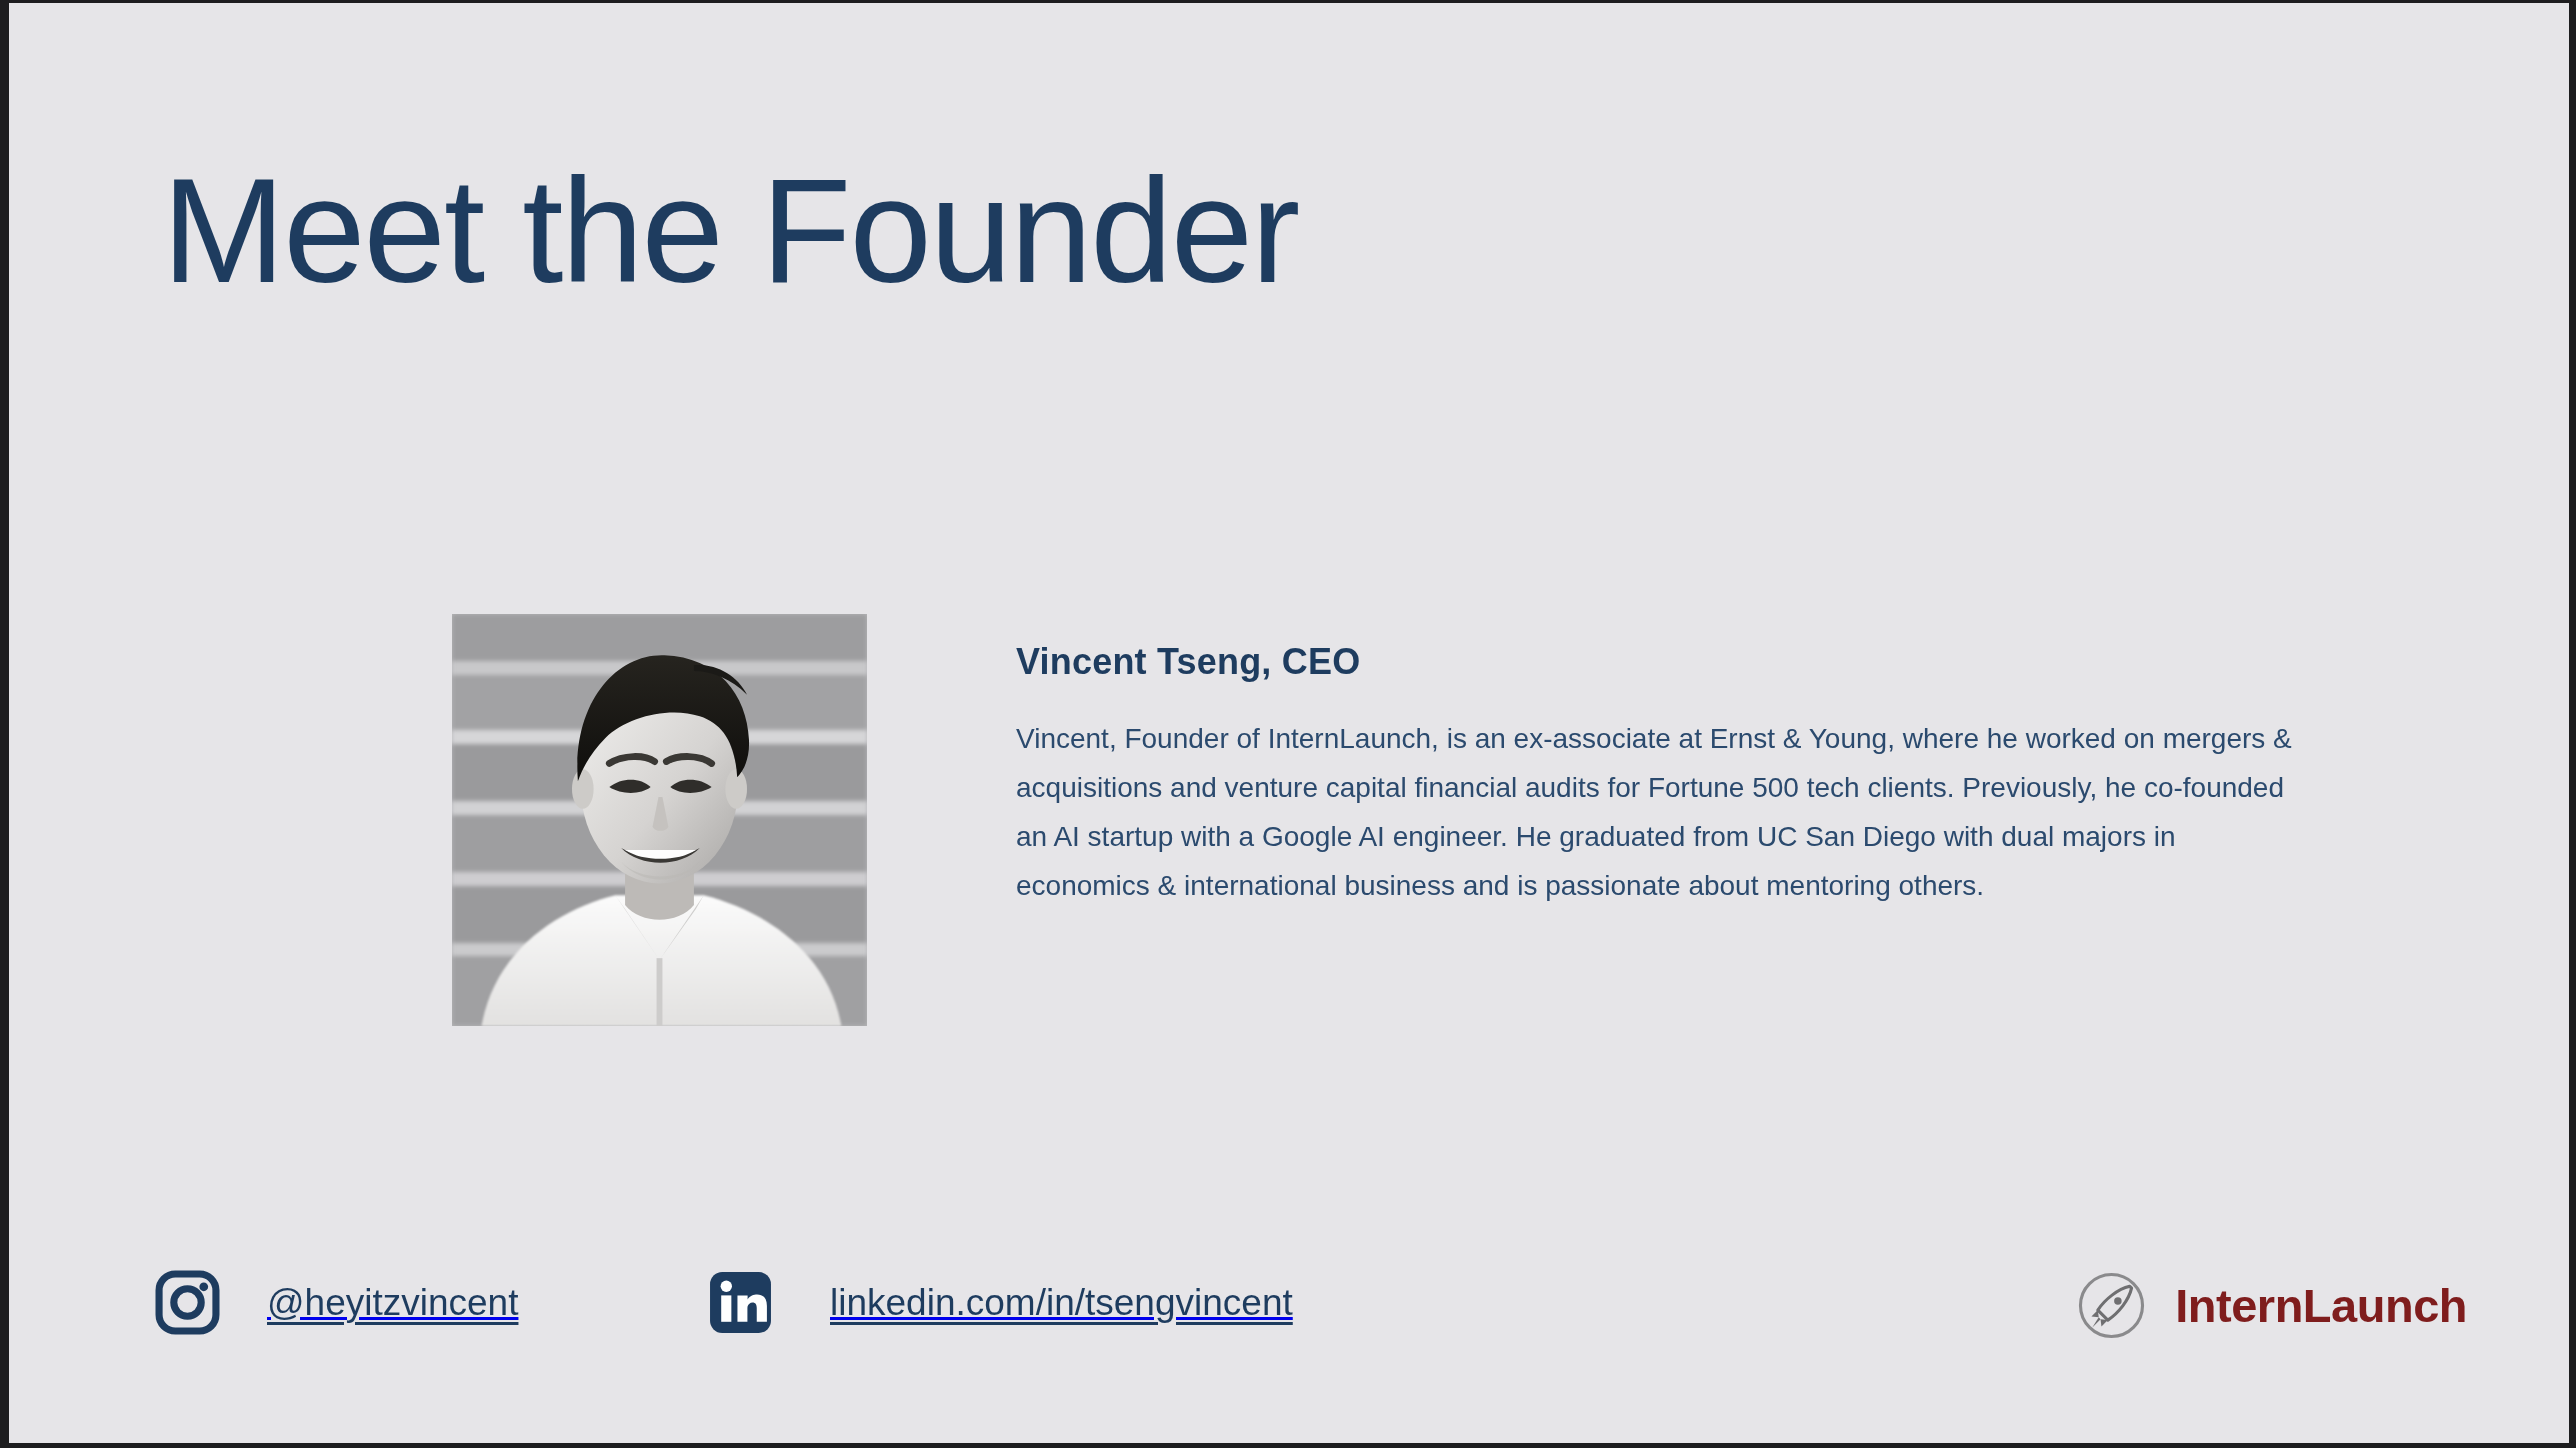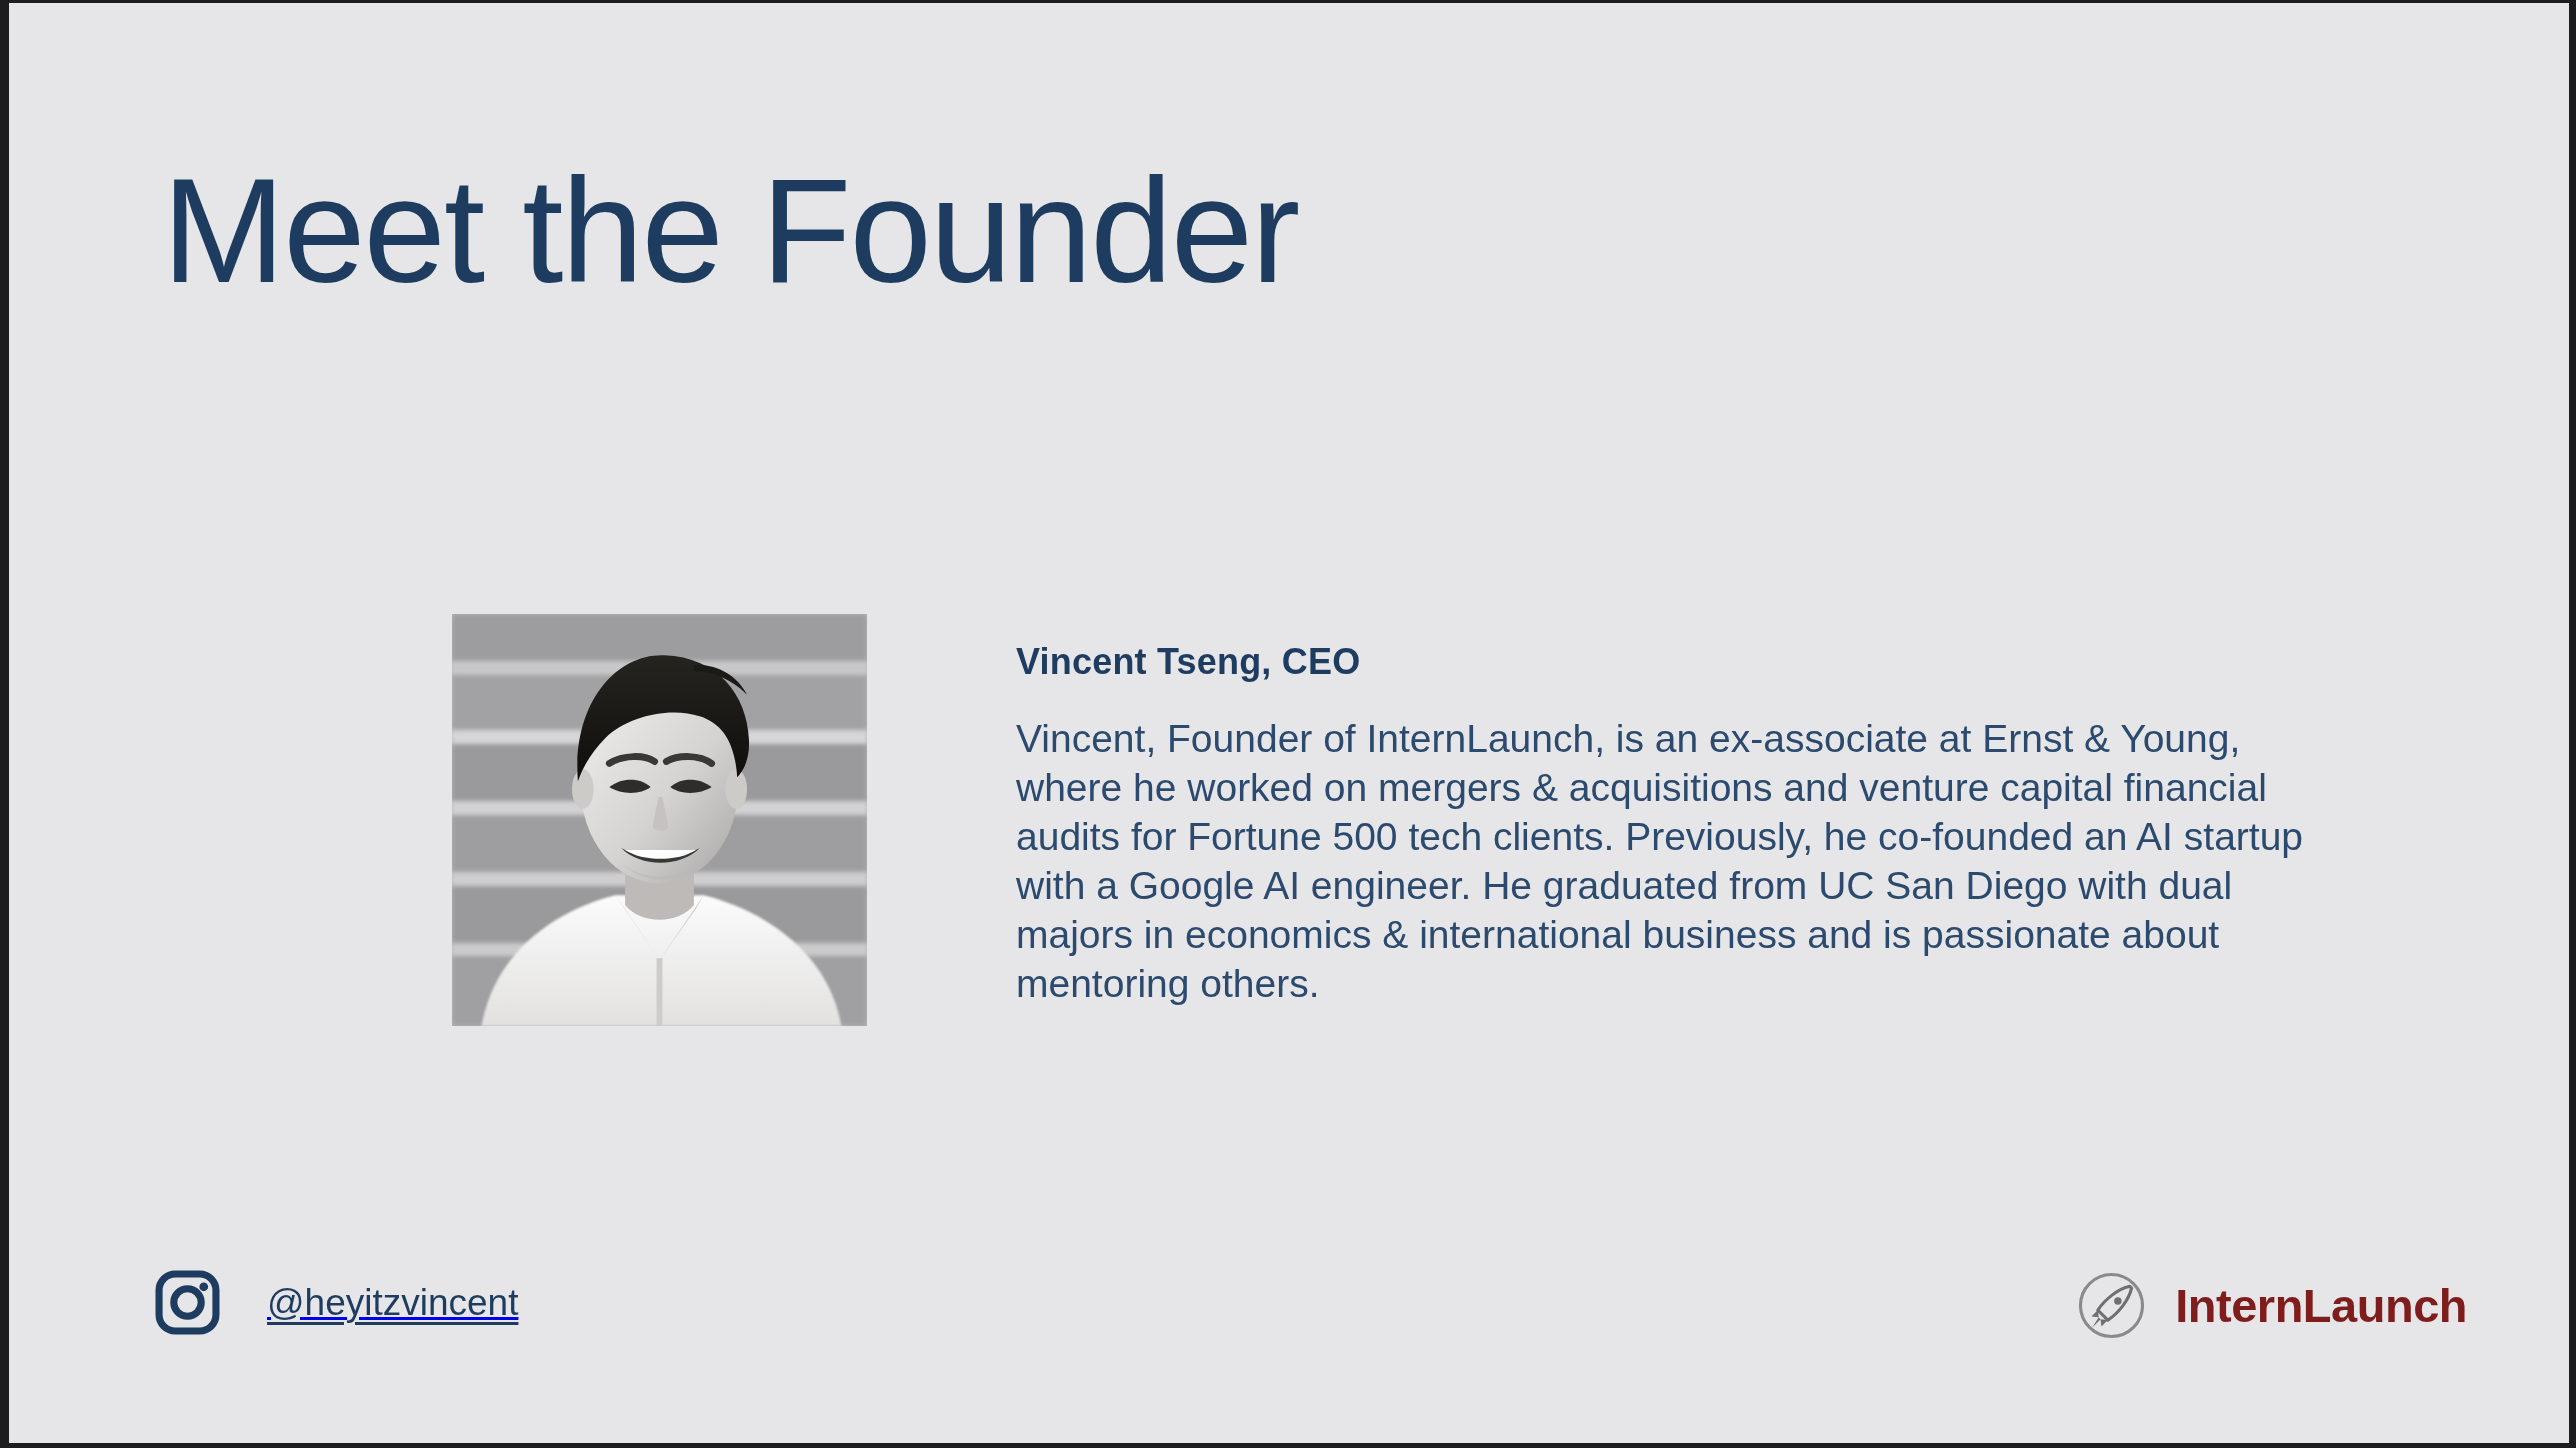--- a/index.html
+++ b/index.html
@@ -97,21 +97,21 @@
     font-weight: bold;
     letter-spacing: 0.2px;
     color: #1e3c5f;
     white-space: nowrap;
   }
   .bio-text {
     position: absolute;
     left: 1007px;
     top: 711px;
     width: 1299px;
-    font-size: 39px;
+    font-size: 28px;
     line-height: 49px;
     font-weight: 400;
     color: #2b4a6e;
   }
 
   
   .footer-link {
     position: absolute;
     display: flex;
     align-items: center;
@@ -219,20 +219,30 @@
 
   <a id="ig-link" class="footer-link" href="#">
     <svg class="footer-icon" viewBox="0 0 64 64">
       <rect x="4" y="4" width="56" height="56" rx="16" ry="16" fill="none" stroke="#1e3c5f" stroke-width="7"></rect>
       <circle cx="32" cy="32" r="13.5" fill="none" stroke="#1e3c5f" stroke-width="7"></circle>
       <circle cx="48" cy="16.5" r="4.3" fill="#1e3c5f"></circle>
     </svg>
     <span class="footer-label">@heyitzvincent</span>
   </a>
 
+  <a id="li-link" class="footer-link" href="#">
+    <svg class="footer-icon" viewBox="0 0 64 64">
+      <rect x="2" y="2" width="60" height="60" rx="12" ry="12" fill="#1e3c5f"></rect>
+      <rect x="13" y="25" width="10" height="26" fill="#ffffff"></rect>
+      <circle cx="18" cy="16" r="5.6" fill="#ffffff"></circle>
+      <path d="M29 25 h10 v4 c2.4-3.6 6-4.8 9.4-4.8 6.2 0 9.6 3.9 9.6 11.2 V51 h-10 V37.4
+               c0-3.4-1.2-5.5-4.1-5.5-2.6 0-4.1 1.8-4.8 3.5-.2.6-.3 1.5-.3 2.4V51 H29 Z" fill="#ffffff"></path>
+    </svg>
+    <span class="footer-label">linkedin.com/in/tsengvincent</span>
+  </a>
 
   <div class="brand">
     <svg class="brand-mark" viewBox="0 0 80 80">
       <circle cx="40" cy="40" r="34" fill="none" stroke="#8a8a8c" stroke-width="3.4"></circle>
       <path d="M60 19 C 47 22 33 33 25 45 L 36 56 C 48 48 59 34 62 21 Z" fill="none" stroke="#6f6f71" stroke-width="3.4" stroke-linejoin="round"></path>
       <circle cx="47" cy="35" r="4.1" fill="#6f6f71"></circle>
       <path d="M25 45 L 18 52 L 26 53 Z" fill="#6f6f71"></path>
       <path d="M36 56 L 29 63 L 28 55 Z" fill="#6f6f71"></path>
       <path d="M26 53 L 28 55 L 19 64 Z" fill="#6f6f71"></path>
     </svg>

